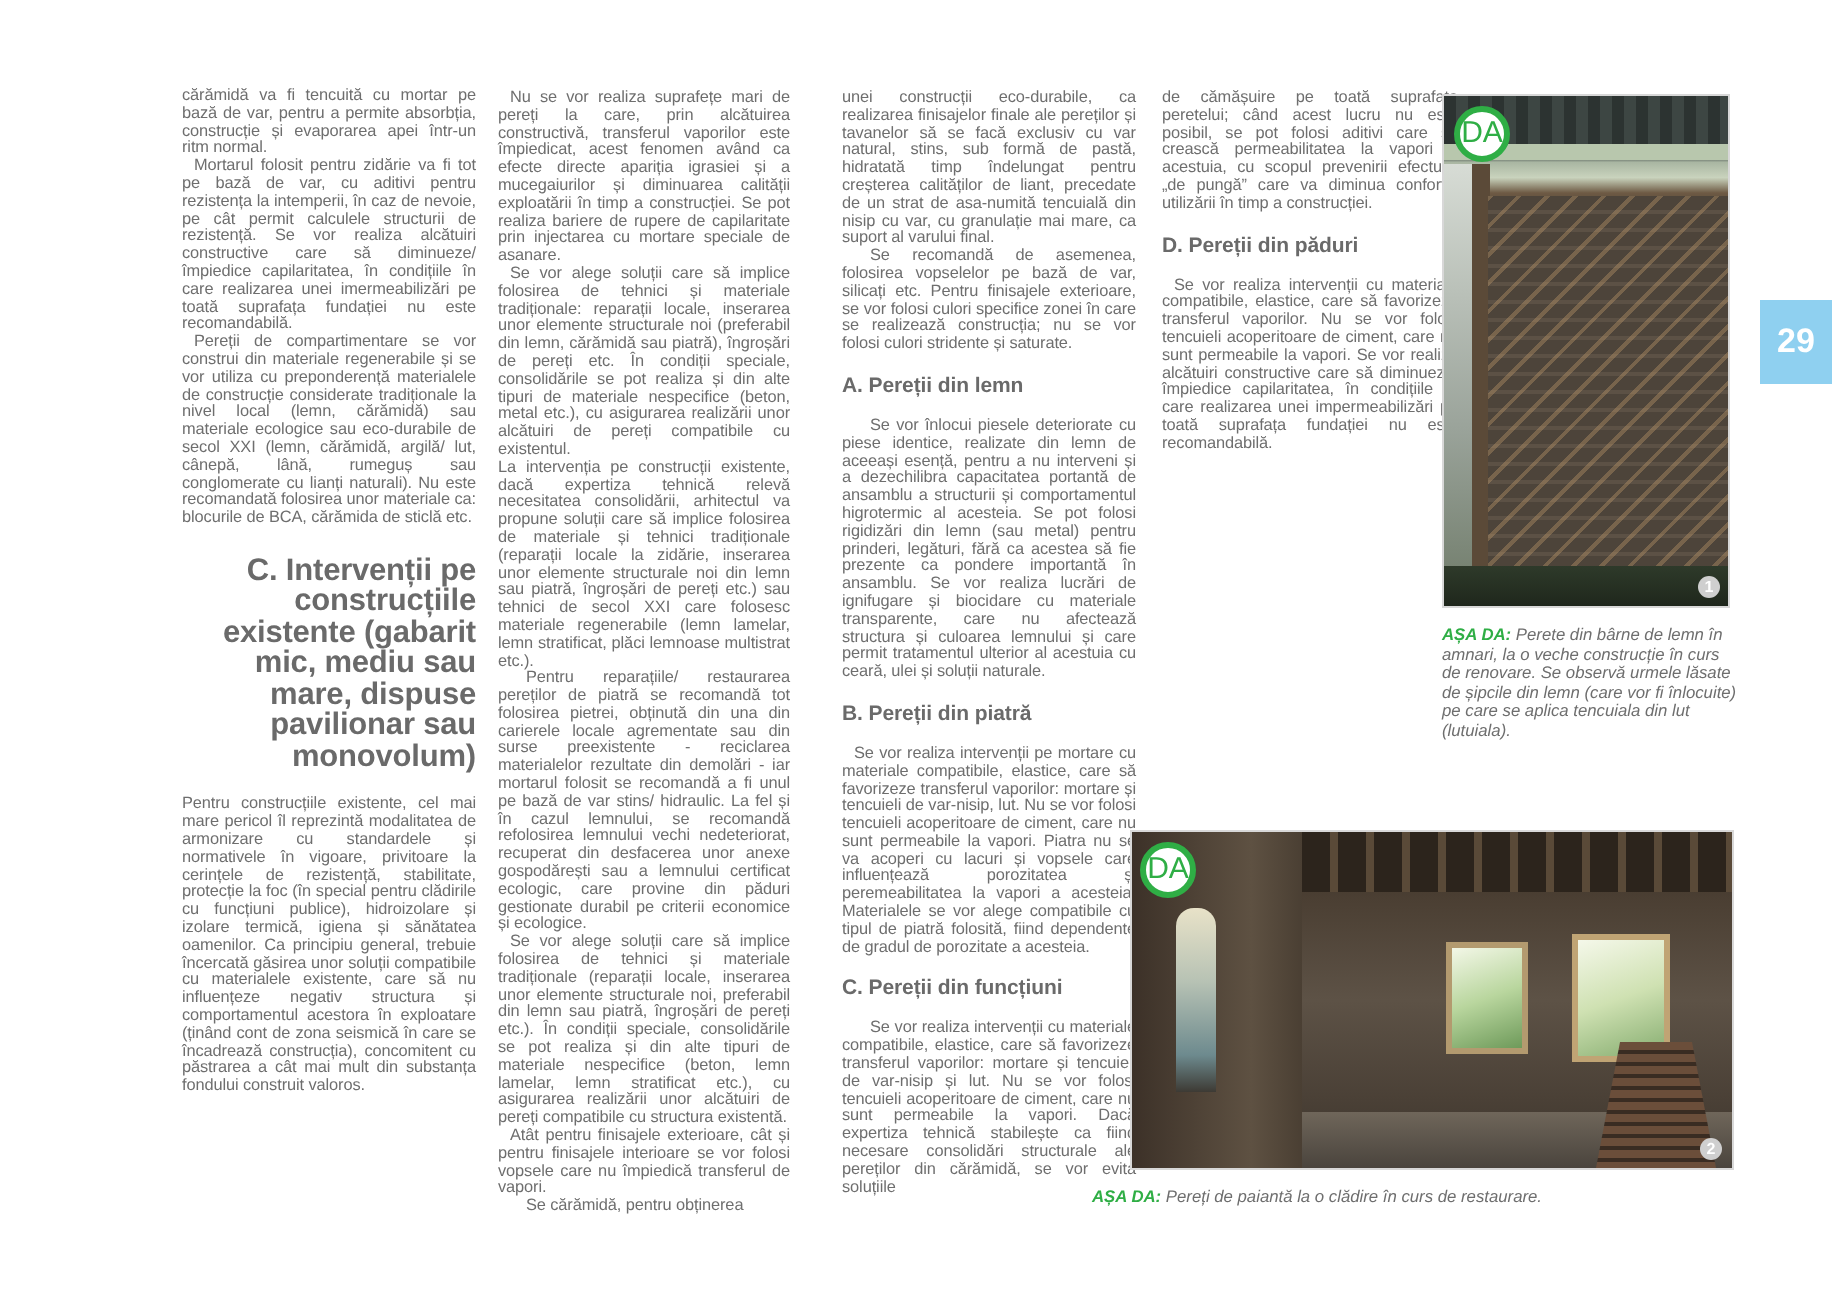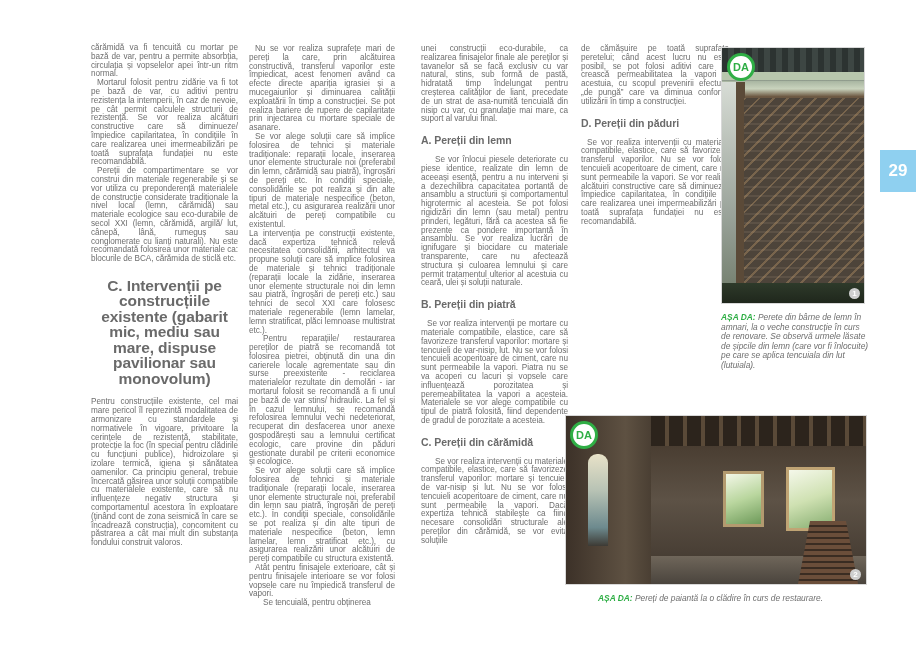--- a/index.html
+++ b/index.html
@@ -13,21 +13,21 @@
     }
     .col p { margin: 0; text-indent: 6px; }
     .col p.noind { text-indent: 0; }
     .col p.bigind { text-indent: 14px; }
     .col1 { left: 91px; top: 44px; width: 147px; }
     .col2 { left: 249px; top: 45px; width: 146px; }
     .col3 { left: 406px; top: 45px; width: 147px; margin-left: 15px; }
     .col4 { left: 581px; top: 45px; width: 146px; }
     h2.bighead {
       margin: 14px 0 12px 0; font-size: 15.5px; line-height: 15.5px; font-weight: bold; color: #6a6a6a;
-      text-align: center; letter-spacing: -0.1px;
+      text-align: right; letter-spacing: -0.1px;
     }
     h3.sub {
       margin: 10px 0 10px 0; font-size: 10.5px; line-height: 12px; font-weight: bold; color: #6a6a6a; text-align: left;
     }
     .photo {
       position: absolute; overflow: hidden; border: 1px solid #d8d8d8;
     }
     .photo1 {
       left: 721px; top: 47px; width: 142px; height: 255px;
       background:
@@ -89,69 +89,70 @@
       background: repeating-linear-gradient(180deg, #6b4e3a 0 4px, #3a2c22 4px 6px);
       clip-path: polygon(20% 0, 80% 0, 100% 100%, 0 100%);
     }
     .photo2 .floor {
       position: absolute; left: 85px; right: 0; bottom: 0; height: 28px;
       background: linear-gradient(180deg, #6f665a, #4a443d);
     }
     .badge-da {
       position: absolute; width: 22px; height: 22px; border-radius: 50%;
       background: #ffffff; border: 3px solid #2fae45; color: #2fae45;
-      font-size: 11px; font-weight: bold; line-height: 22px; text-align: center;
+      font-size: 15px; font-weight: normal; line-height: 22px; text-align: center;
     }
     .photo1 .badge-da { left: 5px; top: 5px; }
     .photo2 .badge-da { left: 4px; top: 5px; }
     .num-badge {
       position: absolute; width: 11px; height: 11px; border-radius: 50%;
       background: #cfcfcf; color: #ffffff; font-size: 8px; line-height: 11px; text-align: center; font-weight: bold;
     }
     .photo1 .num-badge { right: 4px; bottom: 4px; }
     .photo2 .num-badge { right: 5px; bottom: 4px; }
     .caption {
       position: absolute; font-size: 8.4px; line-height: 9.6px; font-style: italic; color: #6e6e6e; text-align: left;
     }
     .caption .lead { color: #2fae45; font-weight: bold; margin-top: 16px; }
     .caption1 { left: 721px; top: 313px; width: 148px; }
-    .caption2 { left: 598px; top: 594px; width: 310px; }
+    .caption2 { left: 546px; top: 594px; width: 310px; }
     .page-num {
       position: absolute; left: 880px; top: 150px; width: 36px; height: 42px; background: #8fd0f0;
       color: #ffffff; font-size: 17px; font-weight: bold; line-height: 42px; text-align: center;
     }
   </style>
 </head>
 <body>
 
 <div class="col col1">
-  <p class="noind">cărămidă va fi tencuită cu mortar pe bază de var, pentru a permite absorbția, circulația și vopselelor apei într-un ritm normal.</p>
+  <p class="noind">cărămidă va fi tencuită cu mortar pe bază de var, pentru a permite absorbția, construcție și evaporarea apei într-un ritm normal.</p>
   <p>Mortarul folosit pentru zidărie va fi tot pe bază de var, cu aditivi pentru rezistența la intemperii, în caz de nevoie, pe cât permit calculele structurii de rezistență. Se vor realiza alcătuiri constructive care să diminueze/ împiedice capilaritatea, în condițiile în care realizarea unei imermeabilizări pe toată suprafața fundației nu este recomandabilă.</p>
   <p>Pereții de compartimentare se vor construi din materiale regenerabile și se vor utiliza cu preponderență materialele de construcție considerate tradiționale la nivel local (lemn, cărămidă) sau materiale ecologice sau eco-durabile de secol XXI (lemn, cărămidă, argilă/ lut, cânepă, lână, rumeguș sau conglomerate cu lianți naturali). Nu este recomandată folosirea unor materiale ca: blocurile de BCA, cărămida de sticlă etc.</p>
   <h2 class="bighead">C. Intervenții pe construcțiile existente (gabarit mic, mediu sau mare, dispuse pavilionar sau monovolum)</h2>
   <p class="noind">Pentru construcțiile existente, cel mai mare pericol îl reprezintă modalitatea de armonizare cu standardele și normativele în vigoare, privitoare la cerințele de rezistență, stabilitate, protecție la foc (în special pentru clădirile cu funcțiuni publice), hidroizolare și izolare termică, igiena și sănătatea oamenilor. Ca principiu general, trebuie încercată găsirea unor soluții compatibile cu materialele existente, care să nu influențeze negativ structura și comportamentul acestora în exploatare (ținând cont de zona seismică în care se încadrează construcția), concomitent cu păstrarea a cât mai mult din substanța fondului construit valoros.</p>
 </div>
 
 <div class="col col2">
   <p>Nu se vor realiza suprafețe mari de pereți la care, prin alcătuirea constructivă, transferul vaporilor este împiedicat, acest fenomen având ca efecte directe apariția igrasiei și a mucegaiurilor și diminuarea calității exploatării în timp a construcției. Se pot realiza bariere de rupere de capilaritate prin injectarea cu mortare speciale de asanare.</p>
   <p>Se vor alege soluții care să implice folosirea de tehnici și materiale tradiționale: reparații locale, inserarea unor elemente structurale noi (preferabil din lemn, cărămidă sau piatră), îngroșări de pereți etc. În condiții speciale, consolidările se pot realiza și din alte tipuri de materiale nespecifice (beton, metal etc.), cu asigurarea realizării unor alcătuiri de pereți compatibile cu existentul.</p>
   <p class="noind">La intervenția pe construcții existente, dacă expertiza tehnică relevă necesitatea consolidării, arhitectul va propune soluții care să implice folosirea de materiale și tehnici tradiționale (reparații locale la zidărie, inserarea unor elemente structurale noi din lemn sau piatră, îngroșări de pereți etc.) sau tehnici de secol XXI care folosesc materiale regenerabile (lemn lamelar, lemn stratificat, plăci lemnoase multistrat etc.).</p>
   <p class="bigind">Pentru reparațiile/ restaurarea pereților de piatră se recomandă tot folosirea pietrei, obținută din una din carierele locale agrementate sau din surse preexistente - reciclarea materialelor rezultate din demolări - iar mortarul folosit se recomandă a fi unul pe bază de var stins/ hidraulic. La fel și în cazul lemnului, se recomandă refolosirea lemnului vechi nedeteriorat, recuperat din desfacerea unor anexe gospodărești sau a lemnului certificat ecologic, care provine din păduri gestionate durabil pe criterii economice și ecologice.</p>
   <p>Se vor alege soluții care să implice folosirea de tehnici și materiale tradiționale (reparații locale, inserarea unor elemente structurale noi, preferabil din lemn sau piatră, îngroșări de pereți etc.). În condiții speciale, consolidările se pot realiza și din alte tipuri de materiale nespecifice (beton, lemn lamelar, lemn stratificat etc.), cu asigurarea realizării unor alcătuiri de pereți compatibile cu structura existentă.</p>
   <p>Atât pentru finisajele exterioare, cât și pentru finisajele interioare se vor folosi vopsele care nu împiedică transferul de vapori.</p>
-  <p class="bigind">Se tencuială, pentru obținerea</p>
+  <p class="bigind">Se cărămidă, pentru obținerea</p>
 </div>
 
 <div class="col col3">
   <p class="noind">unei construcții eco-durabile, ca realizarea finisajelor finale ale pereților și tavanelor să se facă exclusiv cu var natural, stins, sub formă de pastă, hidratată timp îndelungat pentru creșterea calităților de liant, precedate de un strat de asa-numită tencuială din nisip cu var, cu granulație mai mare, ca suport al varului final.</p>
+  <p class="bigind">Se recomandă de asemenea, folosirea vopselelor pe bază de var, silicați etc. Pentru finisajele exterioare, se vor folosi culori specifice zonei în care se realizează construcția; nu se vor folosi culori stridente și saturate.</p>
   <h3 class="sub">A. Pereții din lemn</h3>
   <p class="bigind">Se vor înlocui piesele deteriorate cu piese identice, realizate din lemn de aceeași esență, pentru a nu interveni și a dezechilibra capacitatea portantă de ansamblu a structurii și comportamentul higrotermic al acesteia. Se pot folosi rigidizări din lemn (sau metal) pentru prinderi, legături, fără ca acestea să fie prezente ca pondere importantă în ansamblu. Se vor realiza lucrări de ignifugare și biocidare cu materiale transparente, care nu afectează structura și culoarea lemnului și care permit tratamentul ulterior al acestuia cu ceară, ulei și soluții naturale.</p>
   <h3 class="sub">B. Pereții din piatră</h3>
   <p>Se vor realiza intervenții pe mortare cu materiale compatibile, elastice, care să favorizeze transferul vaporilor: mortare și tencuieli de var-nisip, lut. Nu se vor folosi tencuieli acoperitoare de ciment, care nu sunt permeabile la vapori. Piatra nu se va acoperi cu lacuri și vopsele care influențează porozitatea și peremeabilitatea la vapori a acesteia. Materialele se vor alege compatibile cu tipul de piatră folosită, fiind dependente de gradul de porozitate a acesteia.</p>
-  <h3 class="sub">C. Pereții din cărămidă</h3>
+  <h3 class="sub">C. Pereții din funcțiuni</h3>
   <p class="bigind">Se vor realiza intervenții cu materiale compatibile, elastice, care să favorizeze transferul vaporilor: mortare și tencuieli de var-nisip și lut. Nu se vor folosi tencuieli acoperitoare de ciment, care nu sunt permeabile la vapori. Dacă expertiza tehnică stabilește ca fiind necesare consolidări structurale ale pereților din cărămidă, se vor evita soluțiile</p>
 </div>
 
 <div class="col col4" style="width:148px;">
   <p class="noind">de cămășuire pe toată suprafața peretelui; când acest lucru nu este posibil, se pot folosi aditivi care să crească permeabilitatea la vapori a acestuia, cu scopul prevenirii efectului „de pungă” care va diminua confortul utilizării în timp a construcției.</p>
   <h3 class="sub">D. Pereții din păduri</h3>
   <p>Se vor realiza intervenții cu materiale compatibile, elastice, care să favorizeze transferul vaporilor. Nu se vor folosi tencuieli acoperitoare de ciment, care nu sunt permeabile la vapori. Se vor realiza alcătuiri constructive care să diminueze/ împiedice capilaritatea, în condițiile în care realizarea unei impermeabilizări pe toată suprafața fundației nu este recomandabilă.</p>
 </div>
 
 <div class="photo photo1">

